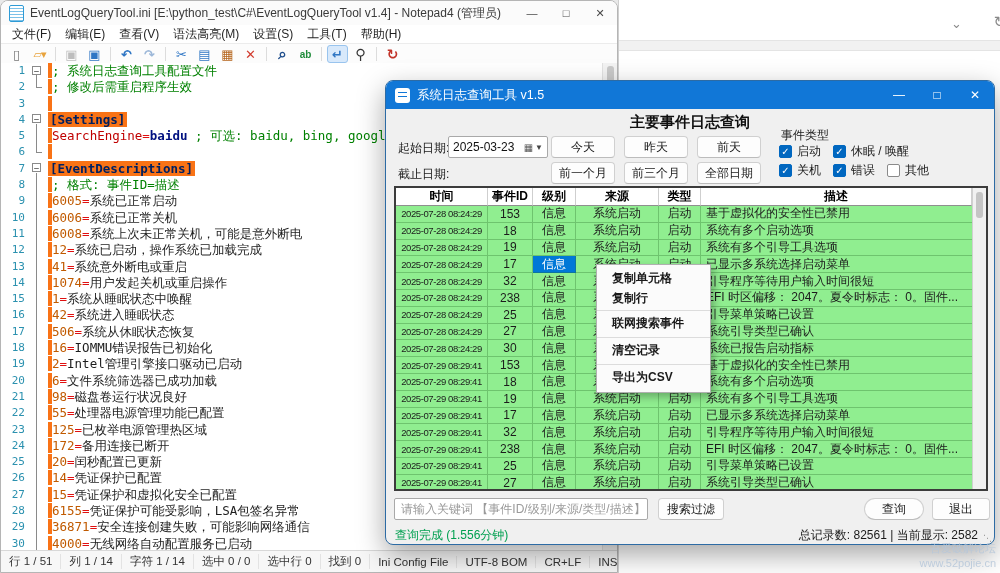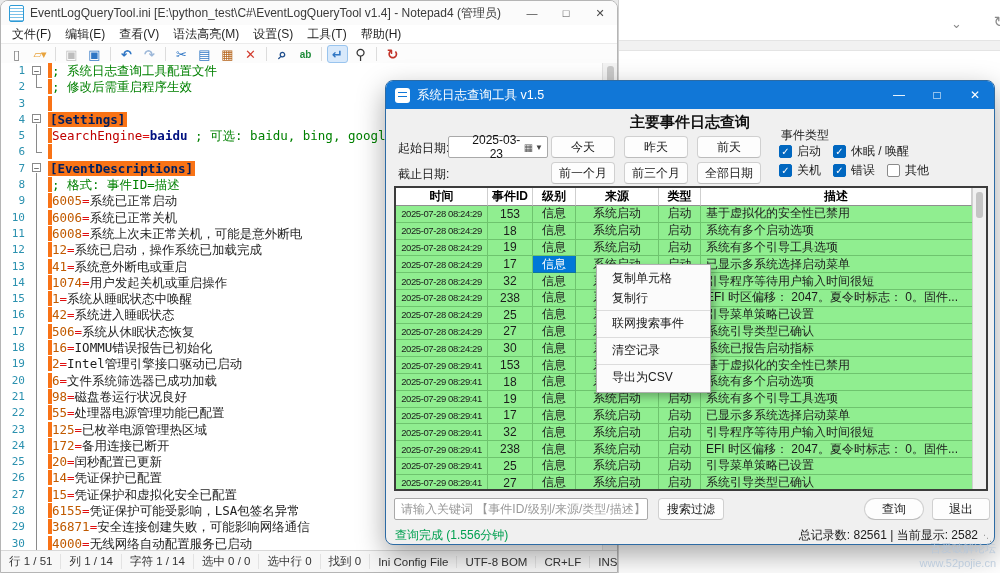--- a/index.html
+++ b/index.html
@@ -82,21 +82,21 @@
   .dlg-titlebar{height:28px;background:#1177d7;display:flex;align-items:center;padding-left:9px;gap:7px;}
   .dlg-icon{width:15px;height:15px;background:#fff;border-radius:3px;position:relative;}
   .dlg-icon::before{content:"";position:absolute;left:3px;right:3px;top:4px;height:1.5px;background:#1177d7;box-shadow:0 4px 0 #1177d7;}
   .dlg-title{color:#fff;font-size:12.5px;}
   .dlg-winbtns{margin-left:auto;display:flex;height:28px;}
   .dlg-winbtn{width:38px;display:flex;align-items:center;justify-content:center;color:#fff;font-size:12px;}
   .dlg-header{position:absolute;left:0;right:0;top:32px;text-align:center;font-size:15px;font-weight:bold;color:#101010;}
 
   .dlg-label{position:absolute;font-size:12px;color:#1a1a1a;}
   .date-input{position:absolute;width:100px;height:22px;background:#fff;border:1px solid #a9a9a9;border-radius:2px;
-    box-sizing:border-box;display:flex;align-items:center;font-size:12px;color:#111;padding-left:20px;text-align:center;}
+    box-sizing:border-box;display:flex;align-items:center;font-size:12px;color:#111;padding-left:4px;}
   .date-icons{margin-left:auto;display:flex;align-items:center;gap:2px;padding-right:4px;color:#555;}
   .cal-glyph{font-size:10px;}
   .drop-glyph{font-size:8px;color:#444;}
   .btn{background:#fdfdfd;border:1px solid #d0d0d0;border-bottom-color:#bcbcbc;border-radius:4px;
     font-size:12px;color:#1a1a1a;display:flex;align-items:center;justify-content:center;box-sizing:border-box;
     font-family:"Liberation Sans",sans-serif;}
   .qrow{position:absolute;display:flex;gap:9px;}
   .qrow .btn{width:64px;height:22px;}
 
   .et-label{position:absolute;font-size:12px;color:#1a1a1a;}
@@ -121,21 +121,21 @@
     box-sizing:border-box;overflow:hidden;white-space:nowrap;}
   .c-time{font-size:9.5px;letter-spacing:-0.4px;}
   .c-desc{justify-content:flex-start;padding-left:5px;border-right:none;}
   .td.sel{background:#0078d7;color:#fff;}
   .t-scroll{position:absolute;right:0;top:0;bottom:0;width:14px;background:#f1f1f1;border-left:1px solid #d0d0d0;box-sizing:border-box;}
   .t-thumb{position:absolute;left:3px;top:4px;width:7px;height:26px;background:#c5c5c5;border-radius:3px;}
 
   
   .ctx-menu{position:absolute;left:210px;top:183px;width:115px;background:#fbfbfb;border:1px solid #b0b0b0;
     box-shadow:3px 4px 8px rgba(0,0,0,.28);padding:3px 0;z-index:30;box-sizing:border-box;}
-  .ctx-item{height:20px;line-height:20px;padding-left:15px;font-size:12px;color:#1a1a1a;}
+  .ctx-item{height:20px;line-height:20px;padding-left:15px;font-size:12px;color:#1a1a1a;font-weight:bold;}
   .ctx-item.div{border-top:1px solid #dcdcdc;margin-top:2px;padding-top:2px;height:22px;}
 
   
   .search-input{position:absolute;left:8px;top:417px;width:254px;height:22px;border:1px solid #a9a9a9;border-radius:2px;
     box-sizing:border-box;font-size:12px;padding:0 6px;font-family:"Liberation Sans",sans-serif;color:#111;background:#fff;}
   .search-input::placeholder{color:#9a9a9a;}
   .filter-btn{position:absolute;left:272px;top:417px;width:66px;height:22px;}
   .query-btn{position:absolute;left:478px;top:417px;width:60px;height:22px;border-radius:11px;}
   .exit-btn{position:absolute;left:546px;top:417px;width:58px;height:22px;}
 

